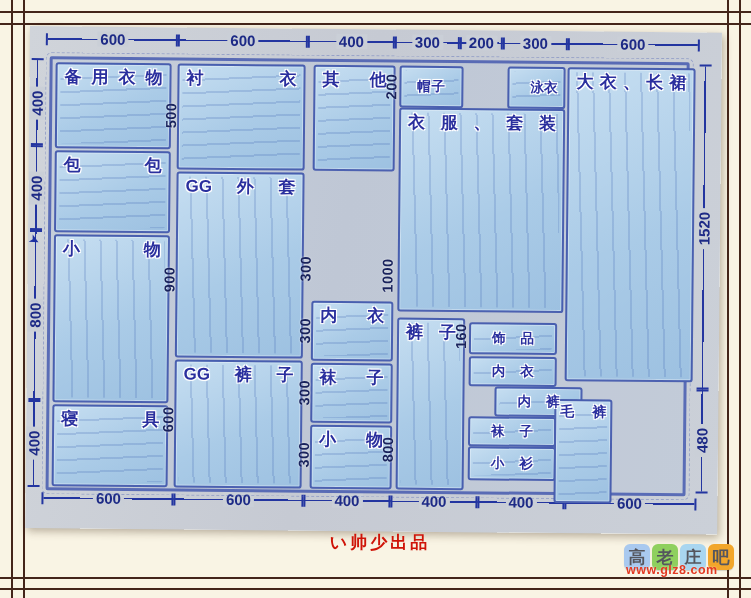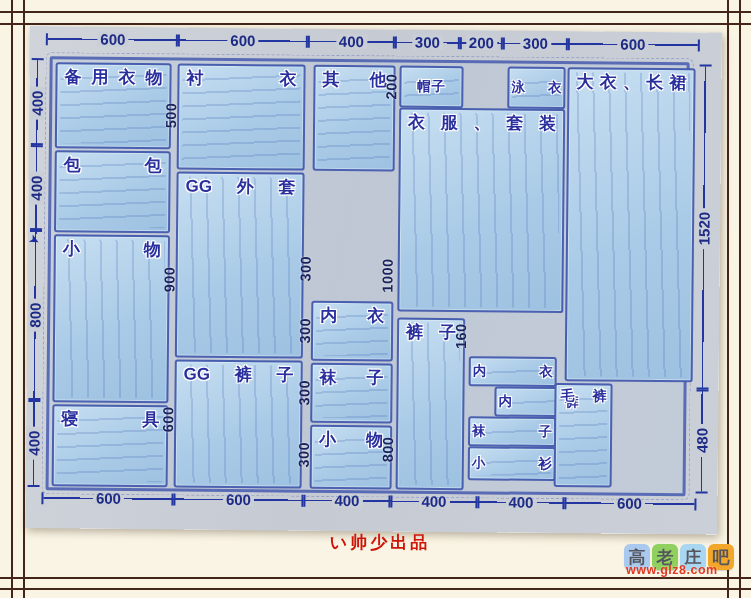--- a/index.html
+++ b/index.html
@@ -31,21 +31,21 @@
   .fold::after{background:repeating-linear-gradient(177deg,transparent 0 11px,rgba(66,104,180,.42) 11px 13px);}
   .hang::after{background:repeating-linear-gradient(88deg,transparent 0 14px,rgba(66,104,180,.40) 14px 16px);}
   .lbl{
     position:relative;z-index:2;display:block;margin-top:1px;padding:1px 7px;
     font-size:17px;font-weight:bold;color:#2a2f9e;line-height:1.25;
     text-align:justify;text-align-last:justify;white-space:nowrap;
     text-shadow:1px 1px 0 #fff,-1px -1px 0 #fff,1px -1px 0 #fff,-1px 1px 0 #fff,0 0 3px #fff;
   }
   .ctr{display:flex;align-items:center}
   .ctr .lbl{width:100%;margin-top:1px}
-  .sm .lbl{font-size:13.5px;padding:0 2px}
+  .sm .lbl{font-size:13.5px;padding:0 21px}
   .c .lbl{text-align:center;text-align-last:center;letter-spacing:1px;padding:0 2px}
   .hdim{position:absolute;height:12px;border-left:2px solid #2335a0;border-right:2px solid #2335a0;
     background:linear-gradient(to bottom,transparent 5px,#2335a0 5px,#2335a0 6.5px,transparent 6.5px);}
   .hdim>span{position:absolute;left:50%;top:50%;transform:translate(-50%,-54%);
     background:#cacfd7;padding:0 3px;font-size:15px;font-weight:bold;color:#1d2a86;line-height:1;}
   .vdim{position:absolute;width:12px;border-top:2px solid #2335a0;border-bottom:2px solid #2335a0;
     background:linear-gradient(to right,transparent 5px,#2335a0 5px,#2335a0 6.5px,transparent 6.5px);}
   .vdim>span{position:absolute;left:50%;top:50%;transform:translate(-50%,-50%) rotate(-90deg);
     background:#cacfd7;padding:0 4px;font-size:15px;font-weight:bold;color:#1d2a86;line-height:1;white-space:nowrap;}
   .idim{position:absolute;width:44px;height:16px;display:flex;align-items:center;justify-content:center;
@@ -183,37 +183,40 @@
     </div>
   <div class="box fold ctr sm" style="left:478px;top:36px;width:54px;height:38px">
       <span class="lbl">泳衣</span>
     </div>
   <div class="box hang" style="left:370px;top:78px;width:162px;height:200px">
       <span class="lbl">衣服、套装</span>
     </div>
   <div class="box hang" style="left:370px;top:288px;width:64px;height:168px">
       <span class="lbl">裤子</span>
     </div>
+  <div class="box fold ctr sm" style="left:442px;top:292px;width:84px;height:28px">
+      <span class="lbl">饰品</span>
+    </div>
   <div class="box fold ctr sm" style="left:442px;top:326px;width:84px;height:26px">
       <span class="lbl">内衣</span>
     </div>
   <div class="box fold ctr sm" style="left:468px;top:356px;width:84px;height:26px">
       <span class="lbl">内裤</span>
     </div>
   <div class="box fold ctr sm" style="left:442px;top:386px;width:84px;height:26px">
       <span class="lbl">袜子</span>
     </div>
   <div class="box fold ctr sm" style="left:442px;top:416px;width:84px;height:30px">
       <span class="lbl">小衫</span>
     </div>
 
   <div class="box hang" style="left:538px;top:36px;width:124px;height:310px">
       <span class="lbl">大衣、长裙</span>
     </div>
-  <div class="box fold" style="left:528px;top:352px;width:54px;height:100px">
+  <div class="box fold" style="left:528px;top:368px;width:54px;height:100px">
       <span class="lbl sm" style="font-size:14px;padding:1px 4px">毛裤</span>
     </div>
 
   <div class="idim" style="left:120px;top:80px">500</div>
   <div class="idim" style="left:120px;top:244px">900</div>
   <div class="idim" style="left:120px;top:384px">600</div>
   <div class="idim" style="left:256px;top:232px">300</div>
   <div class="idim" style="left:256px;top:294px">300</div>
   <div class="idim" style="left:256px;top:356px">300</div>
   <div class="idim" style="left:256px;top:418px">300</div>

